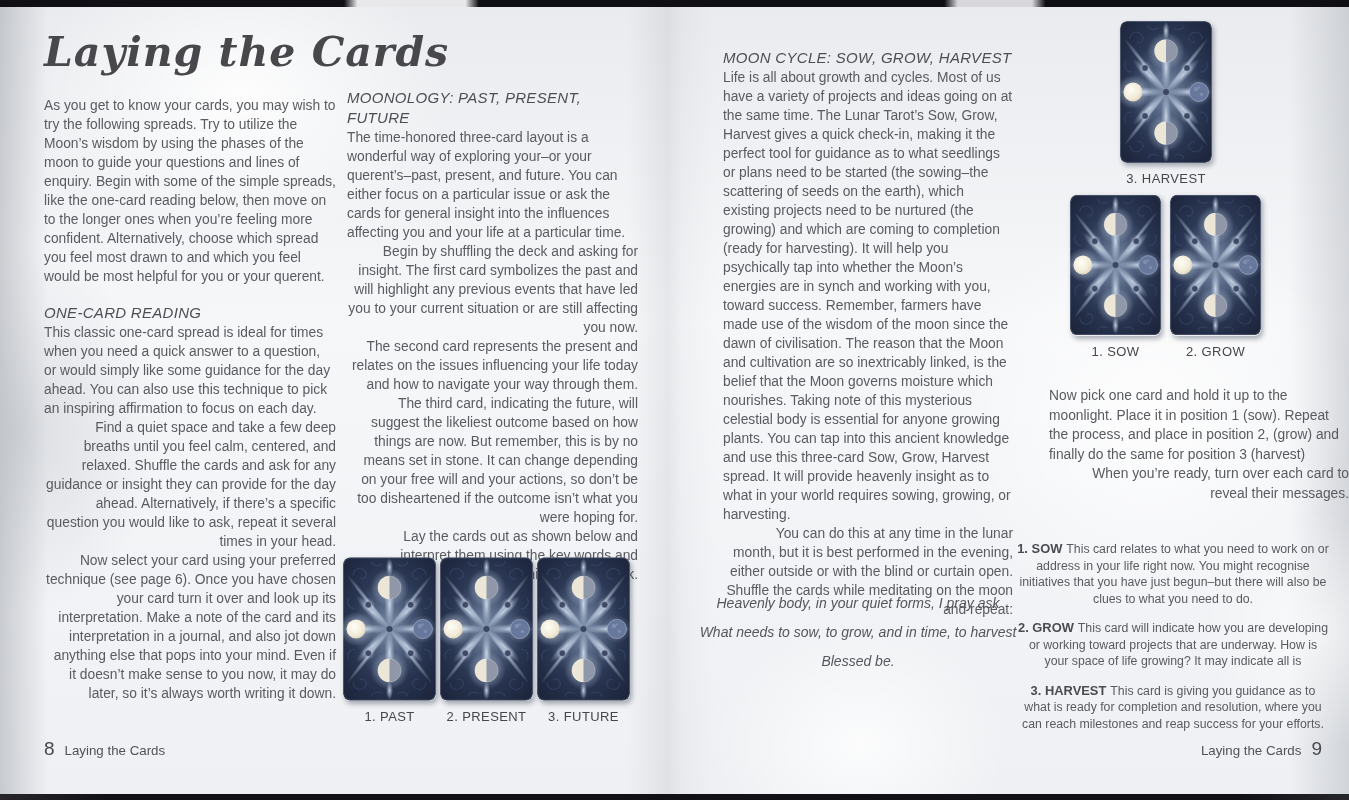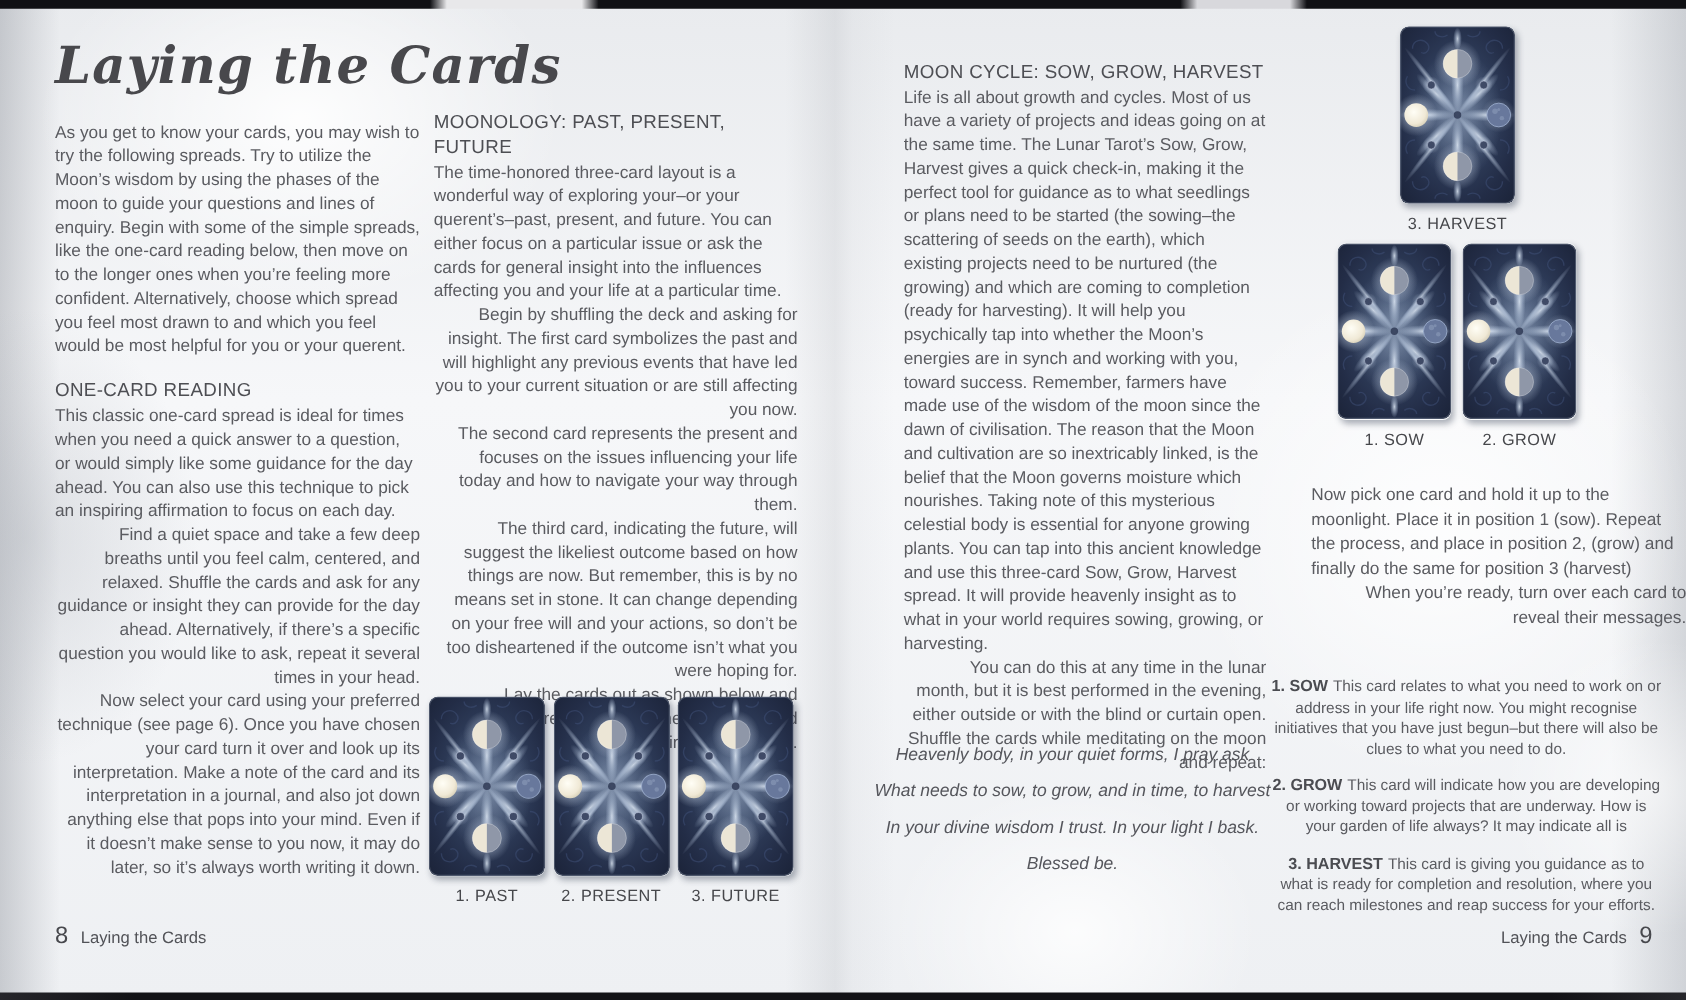--- a/index.html
+++ b/index.html
@@ -23,30 +23,30 @@
 
   .page-title{
     position:absolute;left:44px;top:28px;
     font-family:"DejaVu Serif",serif;font-style:italic;font-weight:bold;
     font-size:41px;color:#48484c;letter-spacing:1px;white-space:nowrap;
   }
   .col{position:absolute;color:#5a5b60;font-size:13.8px;line-height:19px;}
   .col p{margin:0;}
   .col p.indent{text-indent:17px;text-align:right;}
   .sec-heading{
-    font-size:15px;color:#4d4e53;letter-spacing:.3px;margin:0 0 3px 0;line-height:20px;
+    font-size:15px;color:#4d4e53;letter-spacing:.3px;margin:0 0 3px 0;line-height:20px;font-style:italic;
   }
   .gap-above{margin-top:17px !important;}
 
   #col1{left:44px;top:96px;width:292px;}
   #col2{left:347px;top:88px;width:291px;}
   #col3{left:723px;top:48px;width:290px;}
 
   .cards-row{position:absolute;display:flex;}
-  #past-row{left:343px;top:557px;width:292px;gap:4px;justify-content:space-between;}
+  #past-row{left:343px;top:557px;width:292px;gap:4px;}
   .card-cell{display:flex;flex-direction:column;align-items:center;}
   .card-img{border-radius:7px;box-shadow:2px 3px 5px rgba(40,50,70,.38);display:block;}
   .card-label{margin-top:8px;font-size:13px;color:#46474b;letter-spacing:.4px;white-space:nowrap;}
 
   #harvest-wrap{position:absolute;left:1070px;top:21px;width:192px;display:flex;flex-direction:column;align-items:center;}
   #pair-row{left:1070px;top:194px;width:192px;gap:9px;}
 
   #verse{
     position:absolute;left:693px;top:595px;width:330px;text-align:center;
     font-style:italic;font-size:14px;color:#55565c;line-height:16px;
@@ -178,21 +178,21 @@
     <p class="sec-heading gap-above">ONE-CARD READING</p>
     <p>This classic one-card spread is ideal for times when you need a quick answer to a question, or would simply like some guidance for the day ahead. You can also use this technique to pick an inspiring affirmation to focus on each day.</p>
     <p class="indent">Find a quiet space and take a few deep breaths until you feel calm, centered, and relaxed. Shuffle the cards and ask for any guidance or insight they can provide for the day ahead. Alternatively, if there’s a specific question you would like to ask, repeat it several times in your head.</p>
     <p class="indent">Now select your card using your preferred technique (see page 6). Once you have chosen your card turn it over and look up its interpretation. Make a note of the card and its interpretation in a journal, and also jot down anything else that pops into your mind. Even if it doesn’t make sense to you now, it may do later, so it’s always worth writing it down.</p>
   </div>
 
   <div id="col2" class="col">
     <p class="sec-heading">MOONOLOGY: PAST, PRESENT, FUTURE</p>
     <p>The time-honored three-card layout is a wonderful way of exploring your–or your querent’s–past, present, and future. You can either focus on a particular issue or ask the cards for general insight into the influences affecting you and your life at a particular time.</p>
     <p class="indent">Begin by shuffling the deck and asking for insight. The first card symbolizes the past and will highlight any previous events that have led you to your current situation or are still affecting you now.</p>
-    <p class="indent">The second card represents the present and focuses on the issues influencing your life today and how to navigate your way through them.</p>
+    <p class="indent">The second card represents the present and relates on the issues influencing your life today and how to navigate your way through them.</p>
     <p class="indent">The third card, indicating the future, will suggest the likeliest outcome based on how things are now. But remember, this is by no means set in stone. It can change depending on your free will and your actions, so don’t be too disheartened if the outcome isn’t what you were hoping for.</p>
     <p class="indent">Lay the cards out as shown below and interpret them using the key words and meanings in this book.</p>
   </div>
 
   <div id="past-row" class="cards-row">
     <div class="card-cell">
       <svg class="card-img" width="93" height="144">
           <use href="#cardback"></use>
         </svg>
       <div class="card-label">1. PAST</div>
@@ -218,21 +218,20 @@
 
   <div id="col3" class="col">
     <p class="sec-heading">MOON CYCLE: SOW, GROW, HARVEST</p>
     <p>Life is all about growth and cycles. Most of us have a variety of projects and ideas going on at the same time. The Lunar Tarot’s Sow, Grow, Harvest gives a quick check-in, making it the perfect tool for guidance as to what seedlings or plans need to be started (the sowing–the scattering of seeds on the earth), which existing projects need to be nurtured (the growing) and which are coming to completion (ready for harvesting). It will help you psychically tap into whether the Moon’s energies are in synch and working with you, toward success. Remember, farmers have made use of the wisdom of the moon since the dawn of civilisation. The reason that the Moon and cultivation are so inextricably linked, is the belief that the Moon governs moisture which nourishes. Taking note of this mysterious celestial body is essential for anyone growing plants. You can tap into this ancient knowledge and use this three-card Sow, Grow, Harvest spread. It will provide heavenly insight as to what in your world requires sowing, growing, or harvesting.</p>
     <p class="indent">You can do this at any time in the lunar month, but it is best performed in the evening, either outside or with the blind or curtain open. Shuffle the cards while meditating on the moon and repeat:</p>
   </div>
 
   <div id="verse">
     <p>Heavenly body, in your quiet forms, I pray ask</p>
     <p>What needs to sow, to grow, and in time, to harvest</p>
-    <p>In your divine wisdom I trust. In your light I bask.</p>
     <p>Blessed be.</p>
   </div>
 
   <div id="harvest-wrap">
     <svg class="card-img" width="92" height="142">
         <use href="#cardback"></use>
       </svg>
     <div class="card-label">3. HARVEST</div>
   </div>
 
@@ -251,21 +250,21 @@
     </div>
   </div>
 
   <div id="col4-text" class="col">
     <p>Now pick one card and hold it up to the moonlight. Place it in position 1 (sow). Repeat the process, and place in position 2, (grow) and finally do the same for position 3 (harvest)</p>
     <p class="indent">When you’re ready, turn over each card to reveal their messages.</p>
   </div>
 
   <div id="notes">
     <p class="note"><span class="note-lead">1. SOW</span><span>This card relates to what you need to work on or address in your life right now. You might recognise initiatives that you have just begun–but there will also be clues to what you need to do.</span></p>
-    <p class="note"><span class="note-lead">2. GROW</span><span>This card will indicate how you are developing or working toward projects that are underway. How is your garden of life always? It may indicate all is</span></p>
+    <p class="note"><span class="note-lead">2. GROW</span><span>This card will indicate how you are developing or working toward projects that are underway. How is your space of life growing? It may indicate all is</span></p>
     <p class="note"><span class="note-lead">3. HARVEST</span><span>This card is giving you guidance as to what is ready for completion and resolution, where you can reach milestones and reap success for your efforts.</span></p>
   </div>
 
   <div id="footer-right" class="footer">
     <span class="ptitle">Laying the Cards</span>
     <span class="pnum">9</span>
   </div>
 </div>
 
 </body></html>

